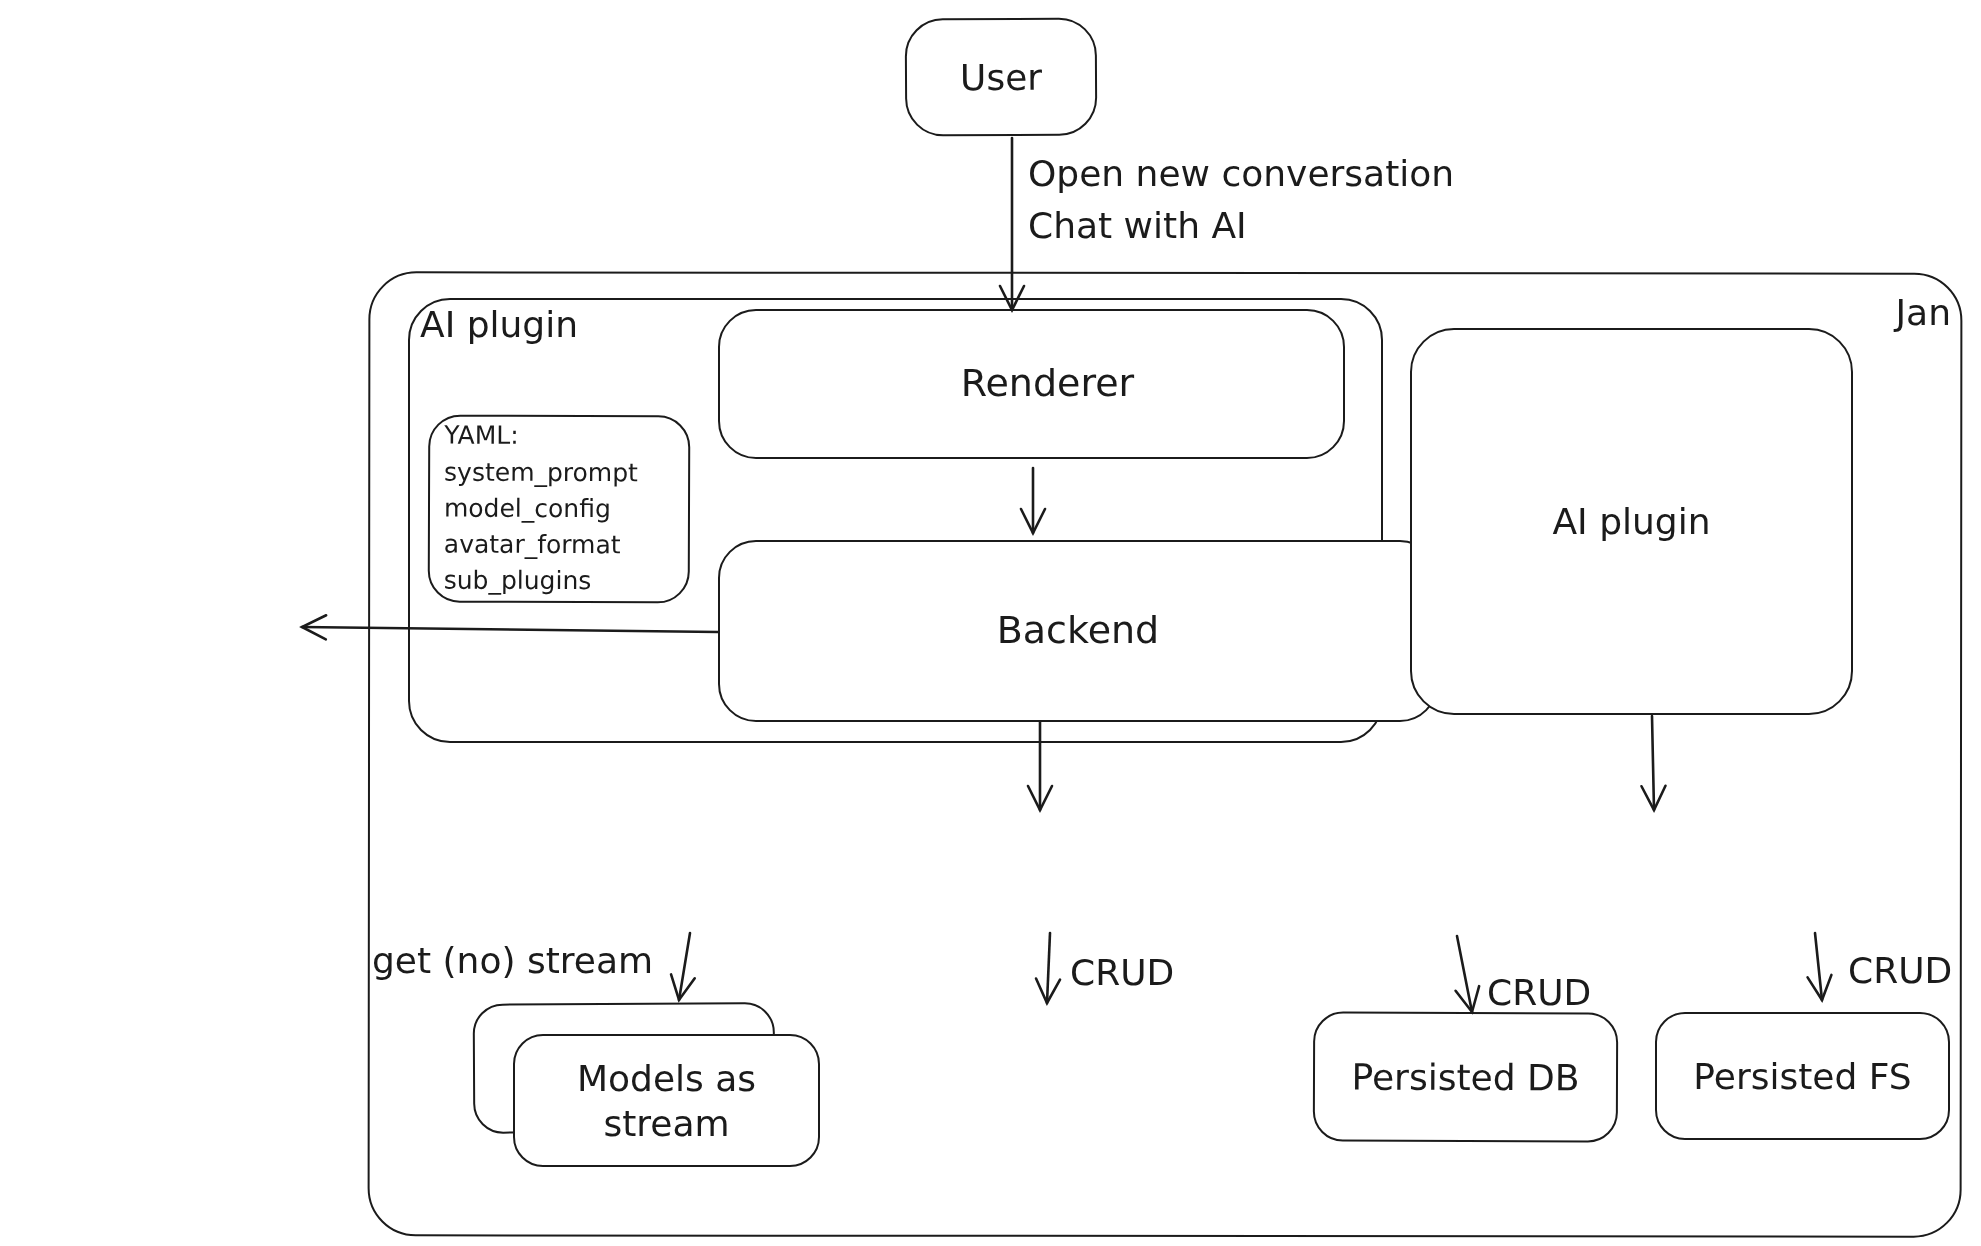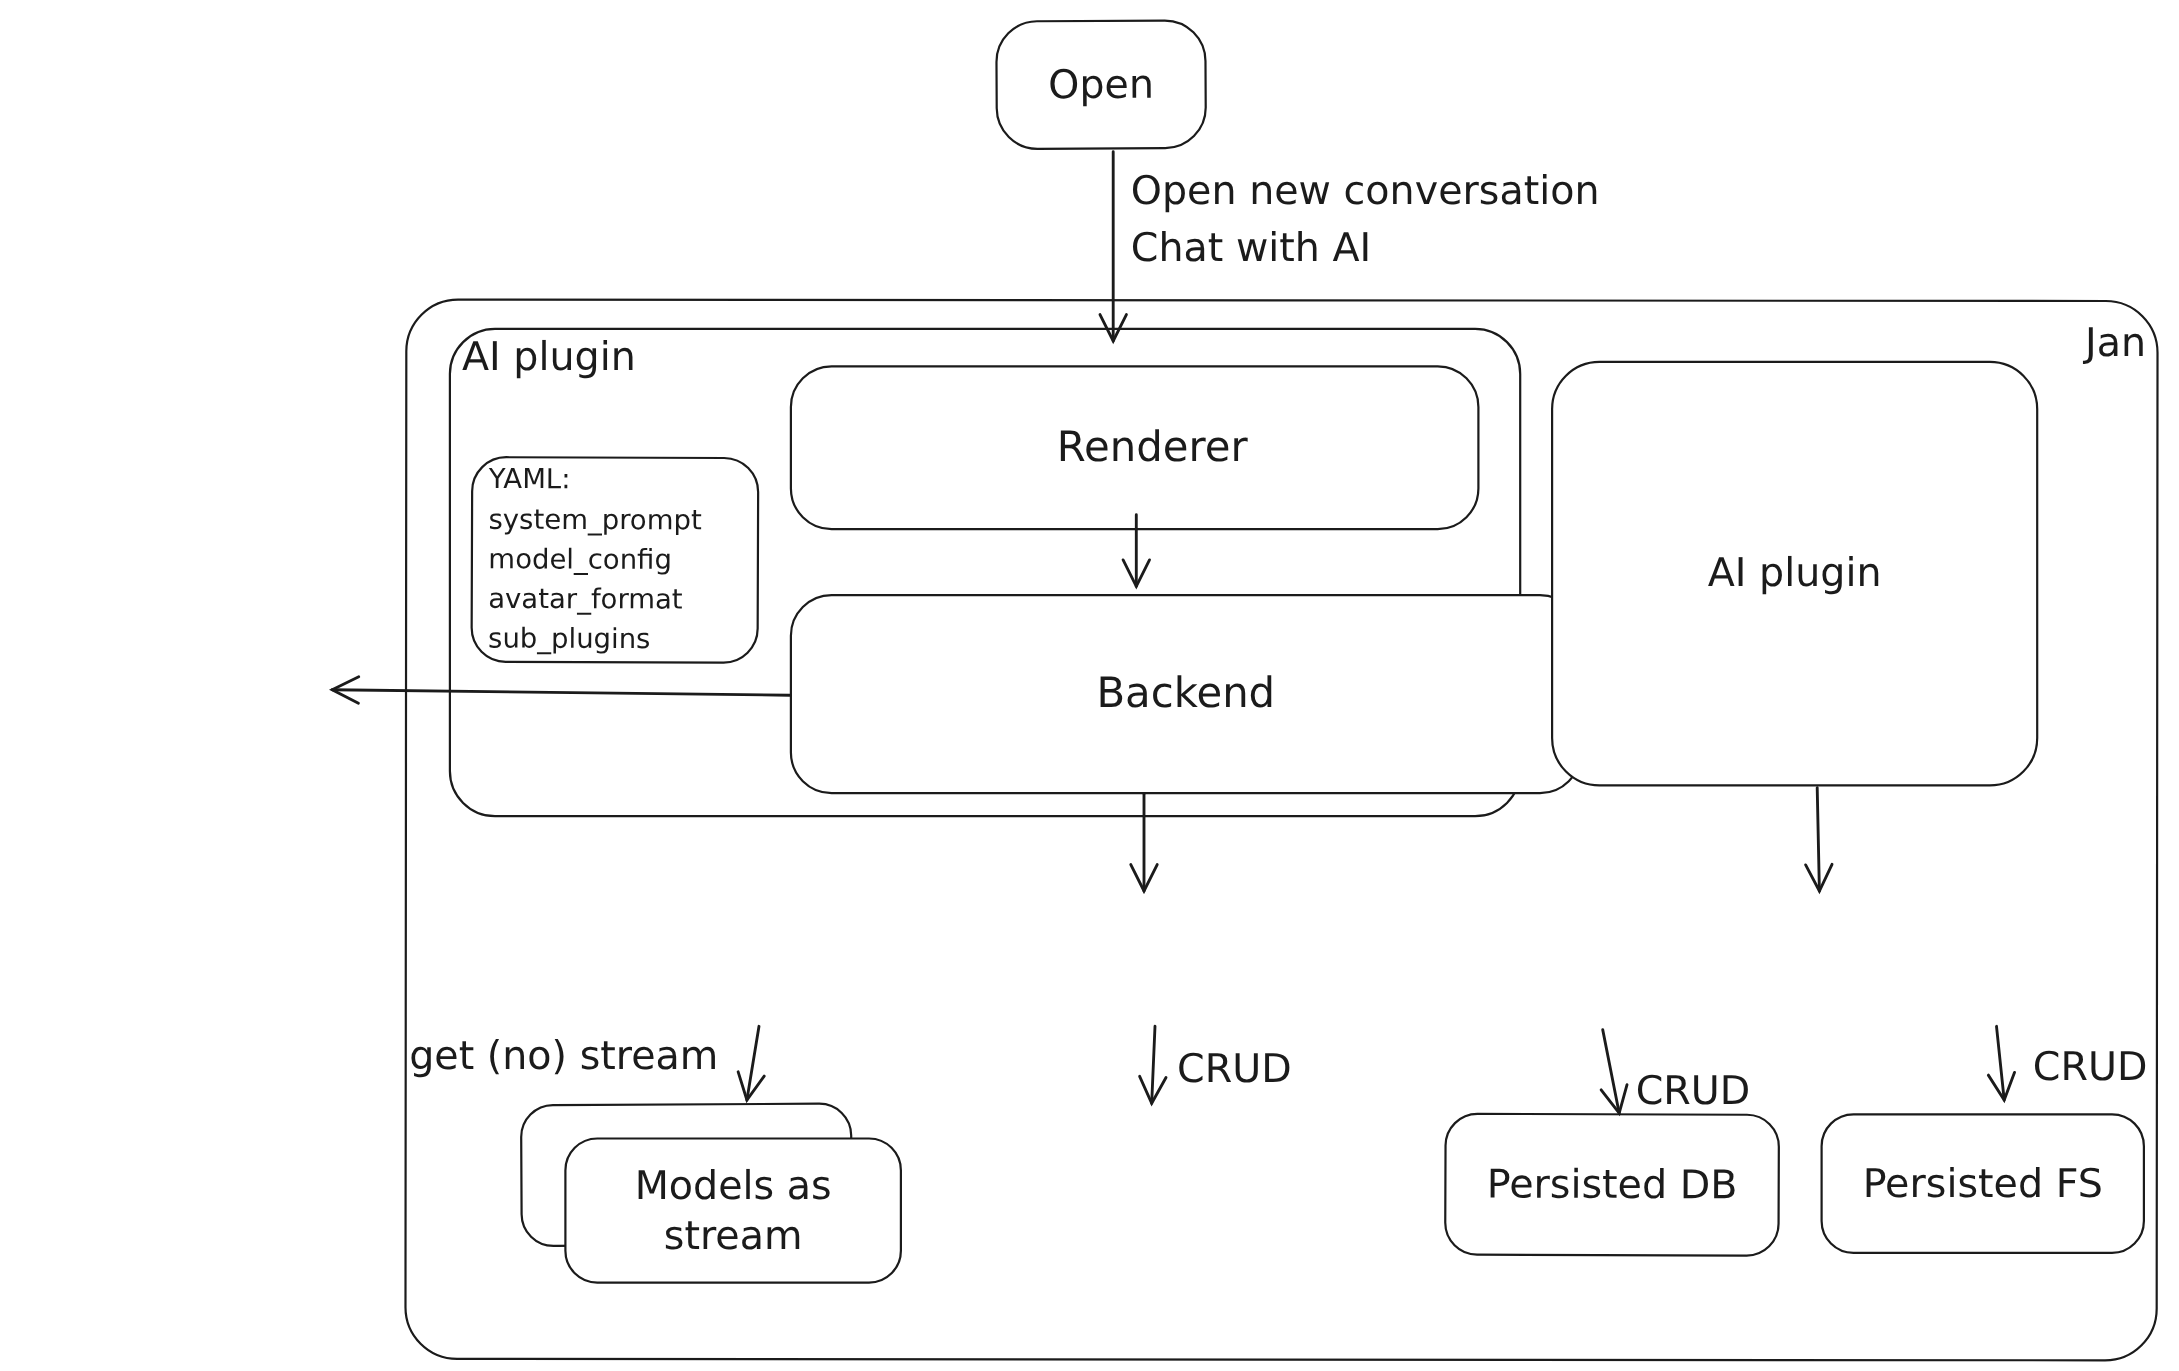--- a/index.html
+++ b/index.html
@@ -41,21 +41,21 @@
     font-size:25px;
     line-height:1.45;
     text-align:left;
     color:#1b1b1b;
   }
   
   #user            { left:905px;  top:18px;   width:192px;  height:118px; transform:rotate(-0.3deg); }
   #jan-group       { left:368px;  top:272px;  width:1594px; height:965px; border-radius:48px; transform:rotate(0.05deg); }
   #ai-plugin-group { left:408px;  top:298px;  width:975px;  height:445px; border-radius:42px; }
   #yaml-note       { left:428px;  top:415px;  width:262px;  height:188px; border-radius:32px; justify-content:flex-start; padding-left:14px; transform:rotate(0.2deg); }
-  #renderer        { left:718px;  top:332px;  width:627px;  height:150px;padding-left:32px; }
+  #renderer        { left:718px;  top:309px;  width:627px;  height:150px;padding-left:32px; }
   #backend         { left:718px;  top:540px;  width:720px;  height:182px; }
   #doc-sources     { left:25px;   top:550px;  width:262px;  height:138px; border-radius:34px; transform:rotate(-0.2deg); }
   #ai-plugin-box   { left:1410px; top:328px;  width:443px;  height:387px; border-radius:44px; }
   #jan-core-api    { left:538px;  top:815px;  width:1352px; height:118px; border-radius:28px; }
   #models-back     { left:473px;  top:1003px; width:302px;  height:130px; border-radius:30px; transform:rotate(-0.3deg); }
   #models-front    { left:513px;  top:1034px; width:307px;  height:133px; border-radius:30px; }
   #vectordb        { left:902px;  top:1007px; width:306px;  height:135px; border-radius:30px; }
   #persisted-db    { left:1313px; top:1012px; width:305px;  height:130px; border-radius:30px; transform:rotate(0.2deg); }
   #persisted-fs    { left:1655px; top:1012px; width:295px;  height:128px; border-radius:30px; }
   
@@ -79,21 +79,21 @@
 
 <div class="canvas">
 
   <div class="node container" id="jan-group"></div>
   <div class="corner-label" id="jan-label">Jan</div>
 
   <div class="node container" id="ai-plugin-group"></div>
   <div class="corner-label" id="ai-plugin-group-label">AI plugin</div>
 
   <div class="node" id="user">
-    <span class="nlabel">Open</span>
+    <span class="nlabel">User</span>
   </div>
 
   <div class="node" id="yaml-note">
     <div class="yaml-lines">
       <div>YAML:</div>
       <div>system_prompt</div>
       <div>model_config</div>
       <div>avatar_format</div>
       <div>sub_plugins</div>
     </div>

